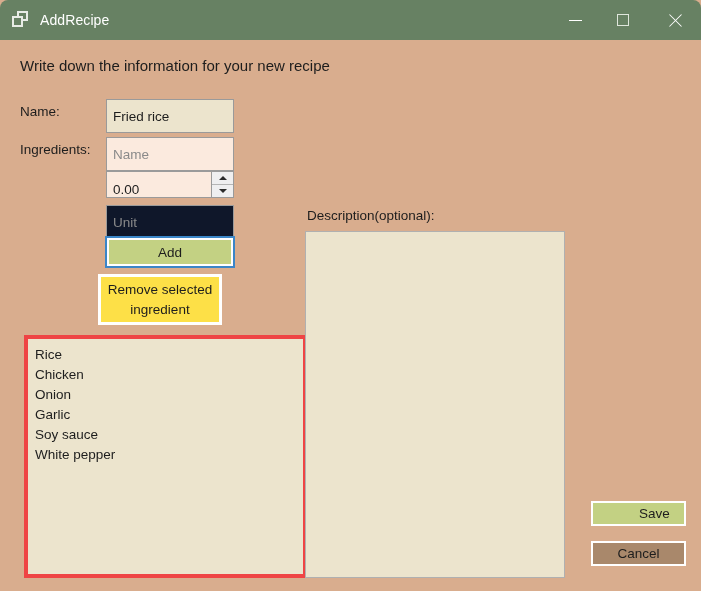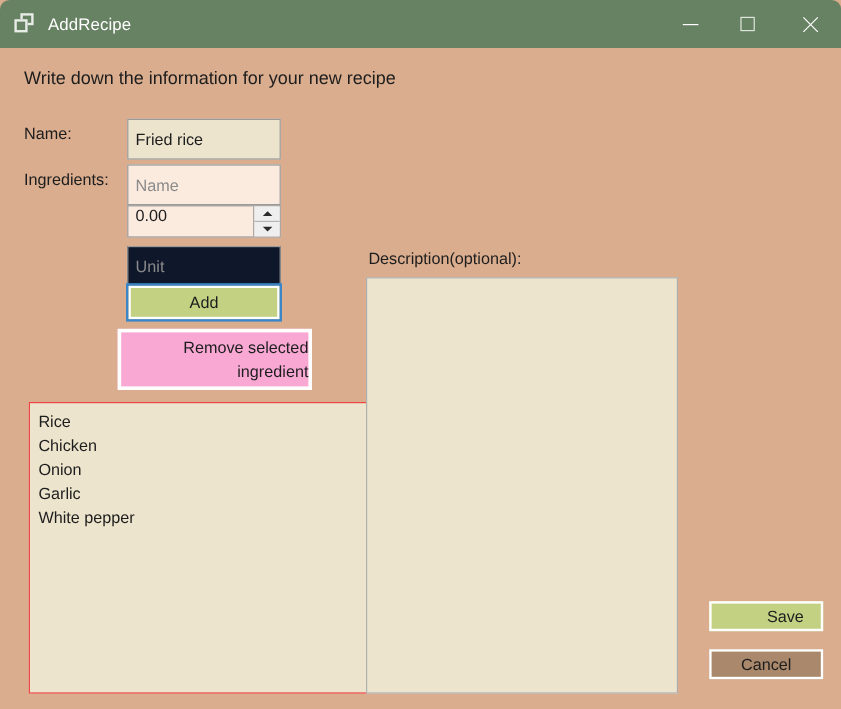--- a/index.html
+++ b/index.html
@@ -139,21 +139,21 @@
     color: #8a8a8a;
   }
   .spinbox {
     position: absolute;
     left: 106px; top: 171px;
     width: 128px; height: 27px;
     box-sizing: border-box;
     border: 1px solid #9a9a9a;
     background: #fbeade;
     display: flex;
-    align-items: flex-start;
+    align-items: flex-end;
   }
   .spin-value {
     flex: 1;
     padding-left: 6px;
     font-size: 13.5px;
     color: #1d1d1d;
   }
   .spin-arrows {
     width: 22px;
     height: 100%;
@@ -194,27 +194,27 @@
     outline: 2px solid #3a86c8;
     font-size: 13.5px;
     color: #1d1d1d;
     display: flex;
     align-items: center;
     justify-content: center;
   }
   .btn-remove {
     position: absolute;
     left: 98px; top: 274px;
-    width: 162px; height: 51px;
-    box-sizing: border-box;
-    background: #f9a8d4;
+    width: 124px; height: 51px;
+    box-sizing: border-box;
+    background: #fde047;
     border: 3px solid #ffffff;
     font-size: 13.5px;
     color: #1d1d1d;
-    text-align: right;
+    text-align: center;
     line-height: 20px;
     display: flex;
     align-items: center;
     justify-content: center;
   }
   .btn-save {
     position: absolute;
     left: 591px; top: 501px;
     width: 95px; height: 25px;
     box-sizing: border-box;
@@ -241,21 +241,21 @@
     justify-content: center;
   }
 
   
   .ingredient-list {
     position: absolute;
     left: 24px; top: 335px;
     width: 283px; height: 243px;
     box-sizing: border-box;
     background: #ece4cd;
-    border: 1px solid #ef4444;
+    border: 4px solid #ef4444;
     padding: 6px 0 0 0;
     overflow: hidden;
   }
   .ingredient-list .li {
     font-size: 13.5px;
     color: #1d1d1d;
     padding: 0 0 0 7px;
     line-height: 20px;
     height: 20px;
   }
@@ -313,20 +313,21 @@
 <div class="textbox tb-unit">Unit</div>
 
 <div class="btn-add">Add</div>
 <div class="btn-remove">Remove selected ingredient</div>
 
 <div class="ingredient-list">
   <div class="li">Rice</div>
   <div class="li">Chicken</div>
   <div class="li">Onion</div>
   <div class="li">Garlic</div>
+  <div class="li">Soy sauce</div>
   <div class="li">White pepper</div>
 </div>
 
 <div class="field-label label-description">Description(optional):</div>
 <div class="description-box"></div>
 
 <div class="btn-save">Save</div>
 <div class="btn-cancel">Cancel</div>
 
 </body></html>

